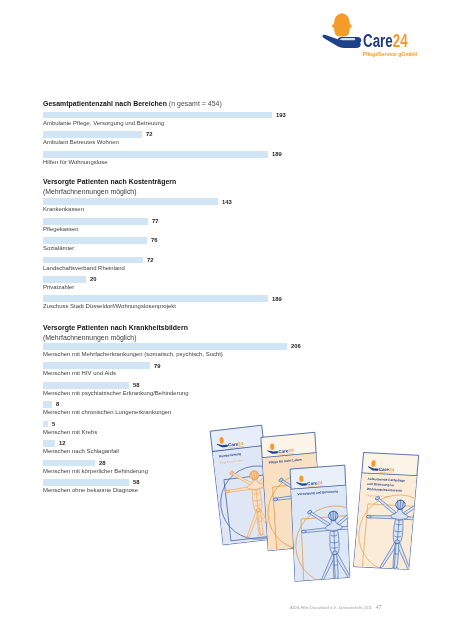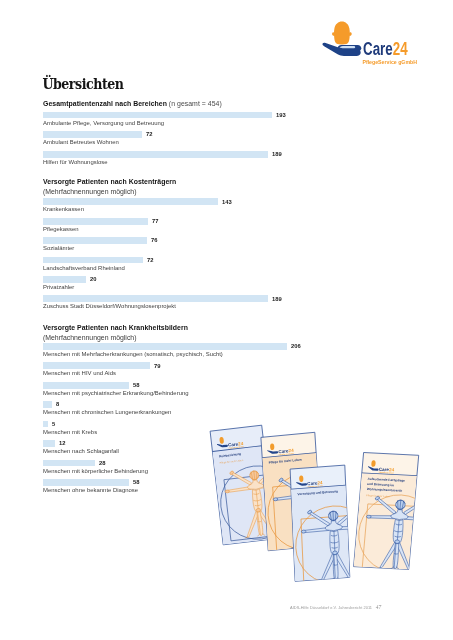--- a/index.html
+++ b/index.html
@@ -3,21 +3,21 @@
 <meta charset="utf-8">
 <title>Übersichten</title>
 <style>
   html,body{margin:0;padding:0;background:#ffffff;}
   body{width:453px;height:640px;overflow:hidden;
        font-family:"Liberation Sans",sans-serif;position:relative;
        -webkit-font-smoothing:antialiased;}
   .page{position:absolute;left:0;top:0;width:453px;height:640px;background:#ffffff;overflow:hidden;}
 
   
-  .logo{position:absolute;left:321px;top:10px;width:112px;height:56px;}
+  .logo{position:absolute;left:321px;top:2px;width:112px;height:56px;}
   .logo svg{display:block;}
   .lg-head{fill:#f59b2a;}
   .lg-hand{fill:#1e4287;}
   .lg-crease{fill:#cfe0f3;}
   .lg-care{fill:#1e3a7a;font-family:"Liberation Sans",sans-serif;font-weight:bold;font-size:18.7px;}
   .lg-24{fill:#f59b2a;}
   .lg-tag{fill:#f59b2a;font-family:"Liberation Sans",sans-serif;font-weight:bold;font-size:6.1px;letter-spacing:0.02px;}
 
   
   .page-title{position:absolute;left:42.4px;top:77.4px;margin:0;
@@ -104,21 +104,20 @@
       </g>
       <g transform="translate(42,0) scale(0.715,1)">
         <text class="lg-care" x="0" y="45.3"><tspan id="lg-care-t">Care</tspan><tspan class="lg-24" id="lg-24-t">24</tspan></text>
       </g>
       <g transform="translate(41.4,0) scale(0.855,1)">
         <text class="lg-tag" x="0" y="53.7" id="lg-tag-t">PflegeService gGmbH</text>
       </g>
     </svg>
   </div>
 
-  <h1 class="page-title">Übersichten</h1>
 
   <div id="charts-host">
       <div class="chart">
         <div class="chart-head" style="top: 100.4px;"><span>Gesamtpatientenzahl nach Bereichen</span><span class="note"> (n gesamt = 454)</span></div>
         <div class="barrow" style="top: 111.5px;">
           <div class="bar" style="width: 229px;"></div>
           <div class="bar-value" style="left: 233px;">193</div>
           <div class="bar-label">Ambulante Pflege, Versorgung und Betreuung</div>
         </div>
         <div class="barrow" style="top: 131.1px;">

